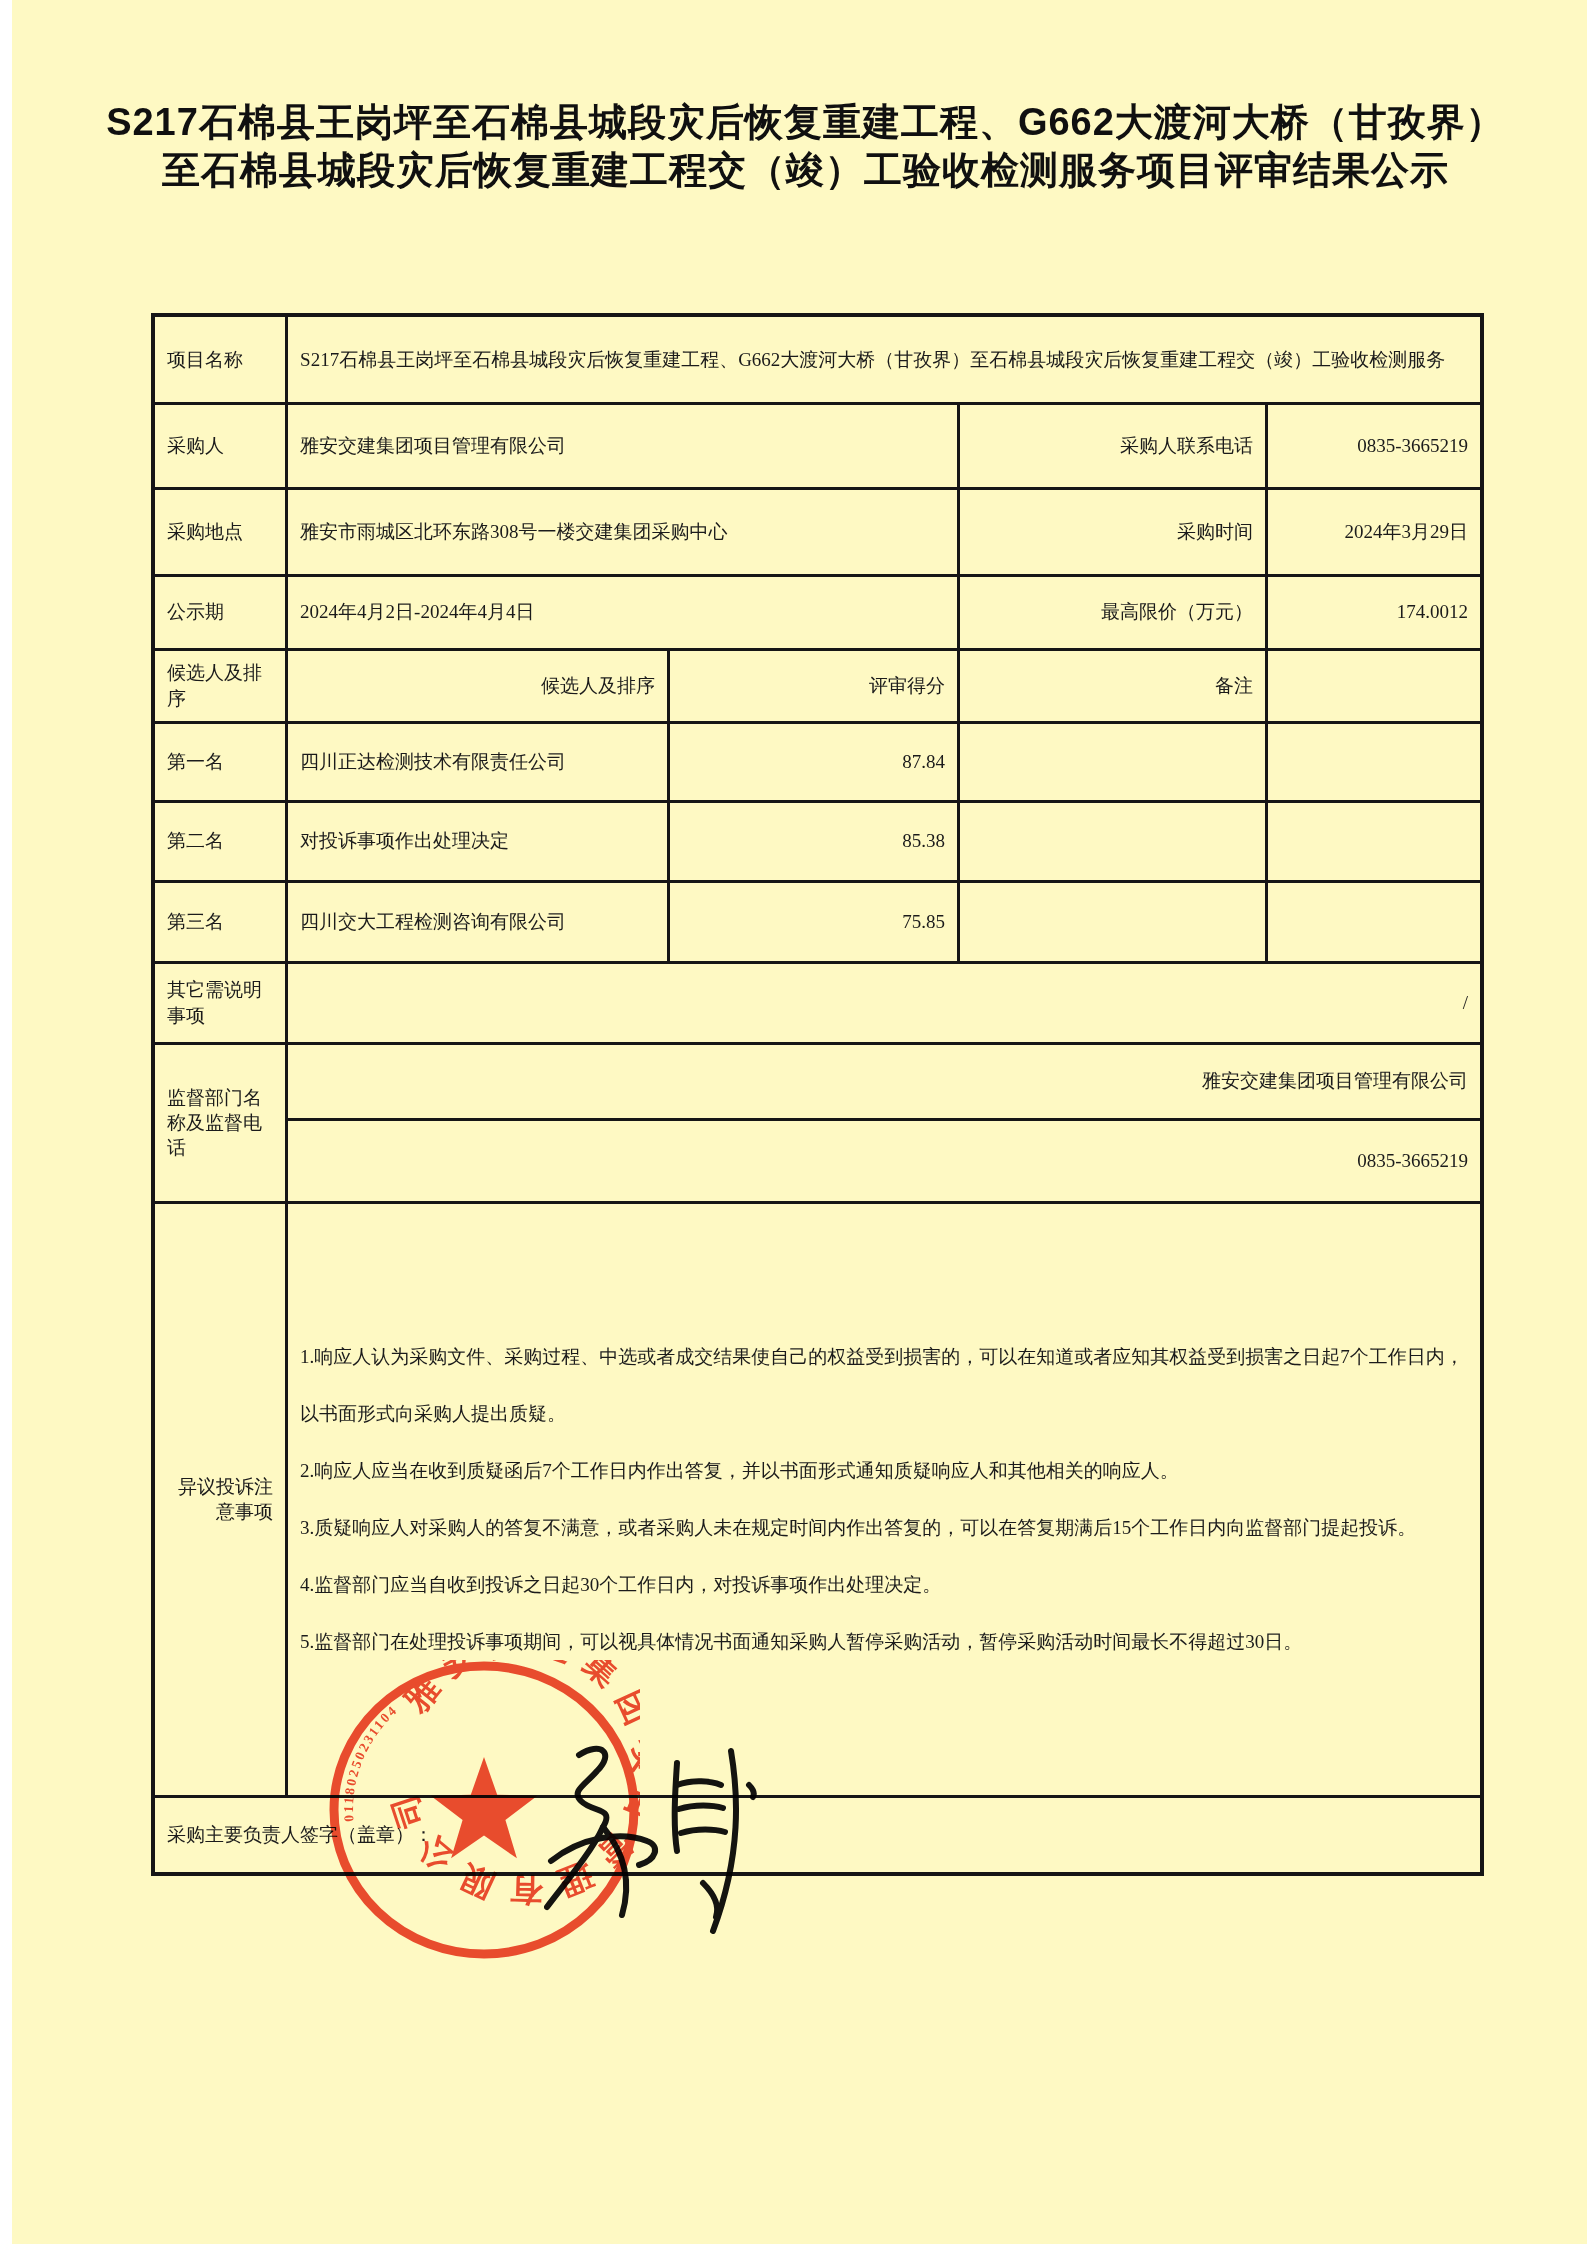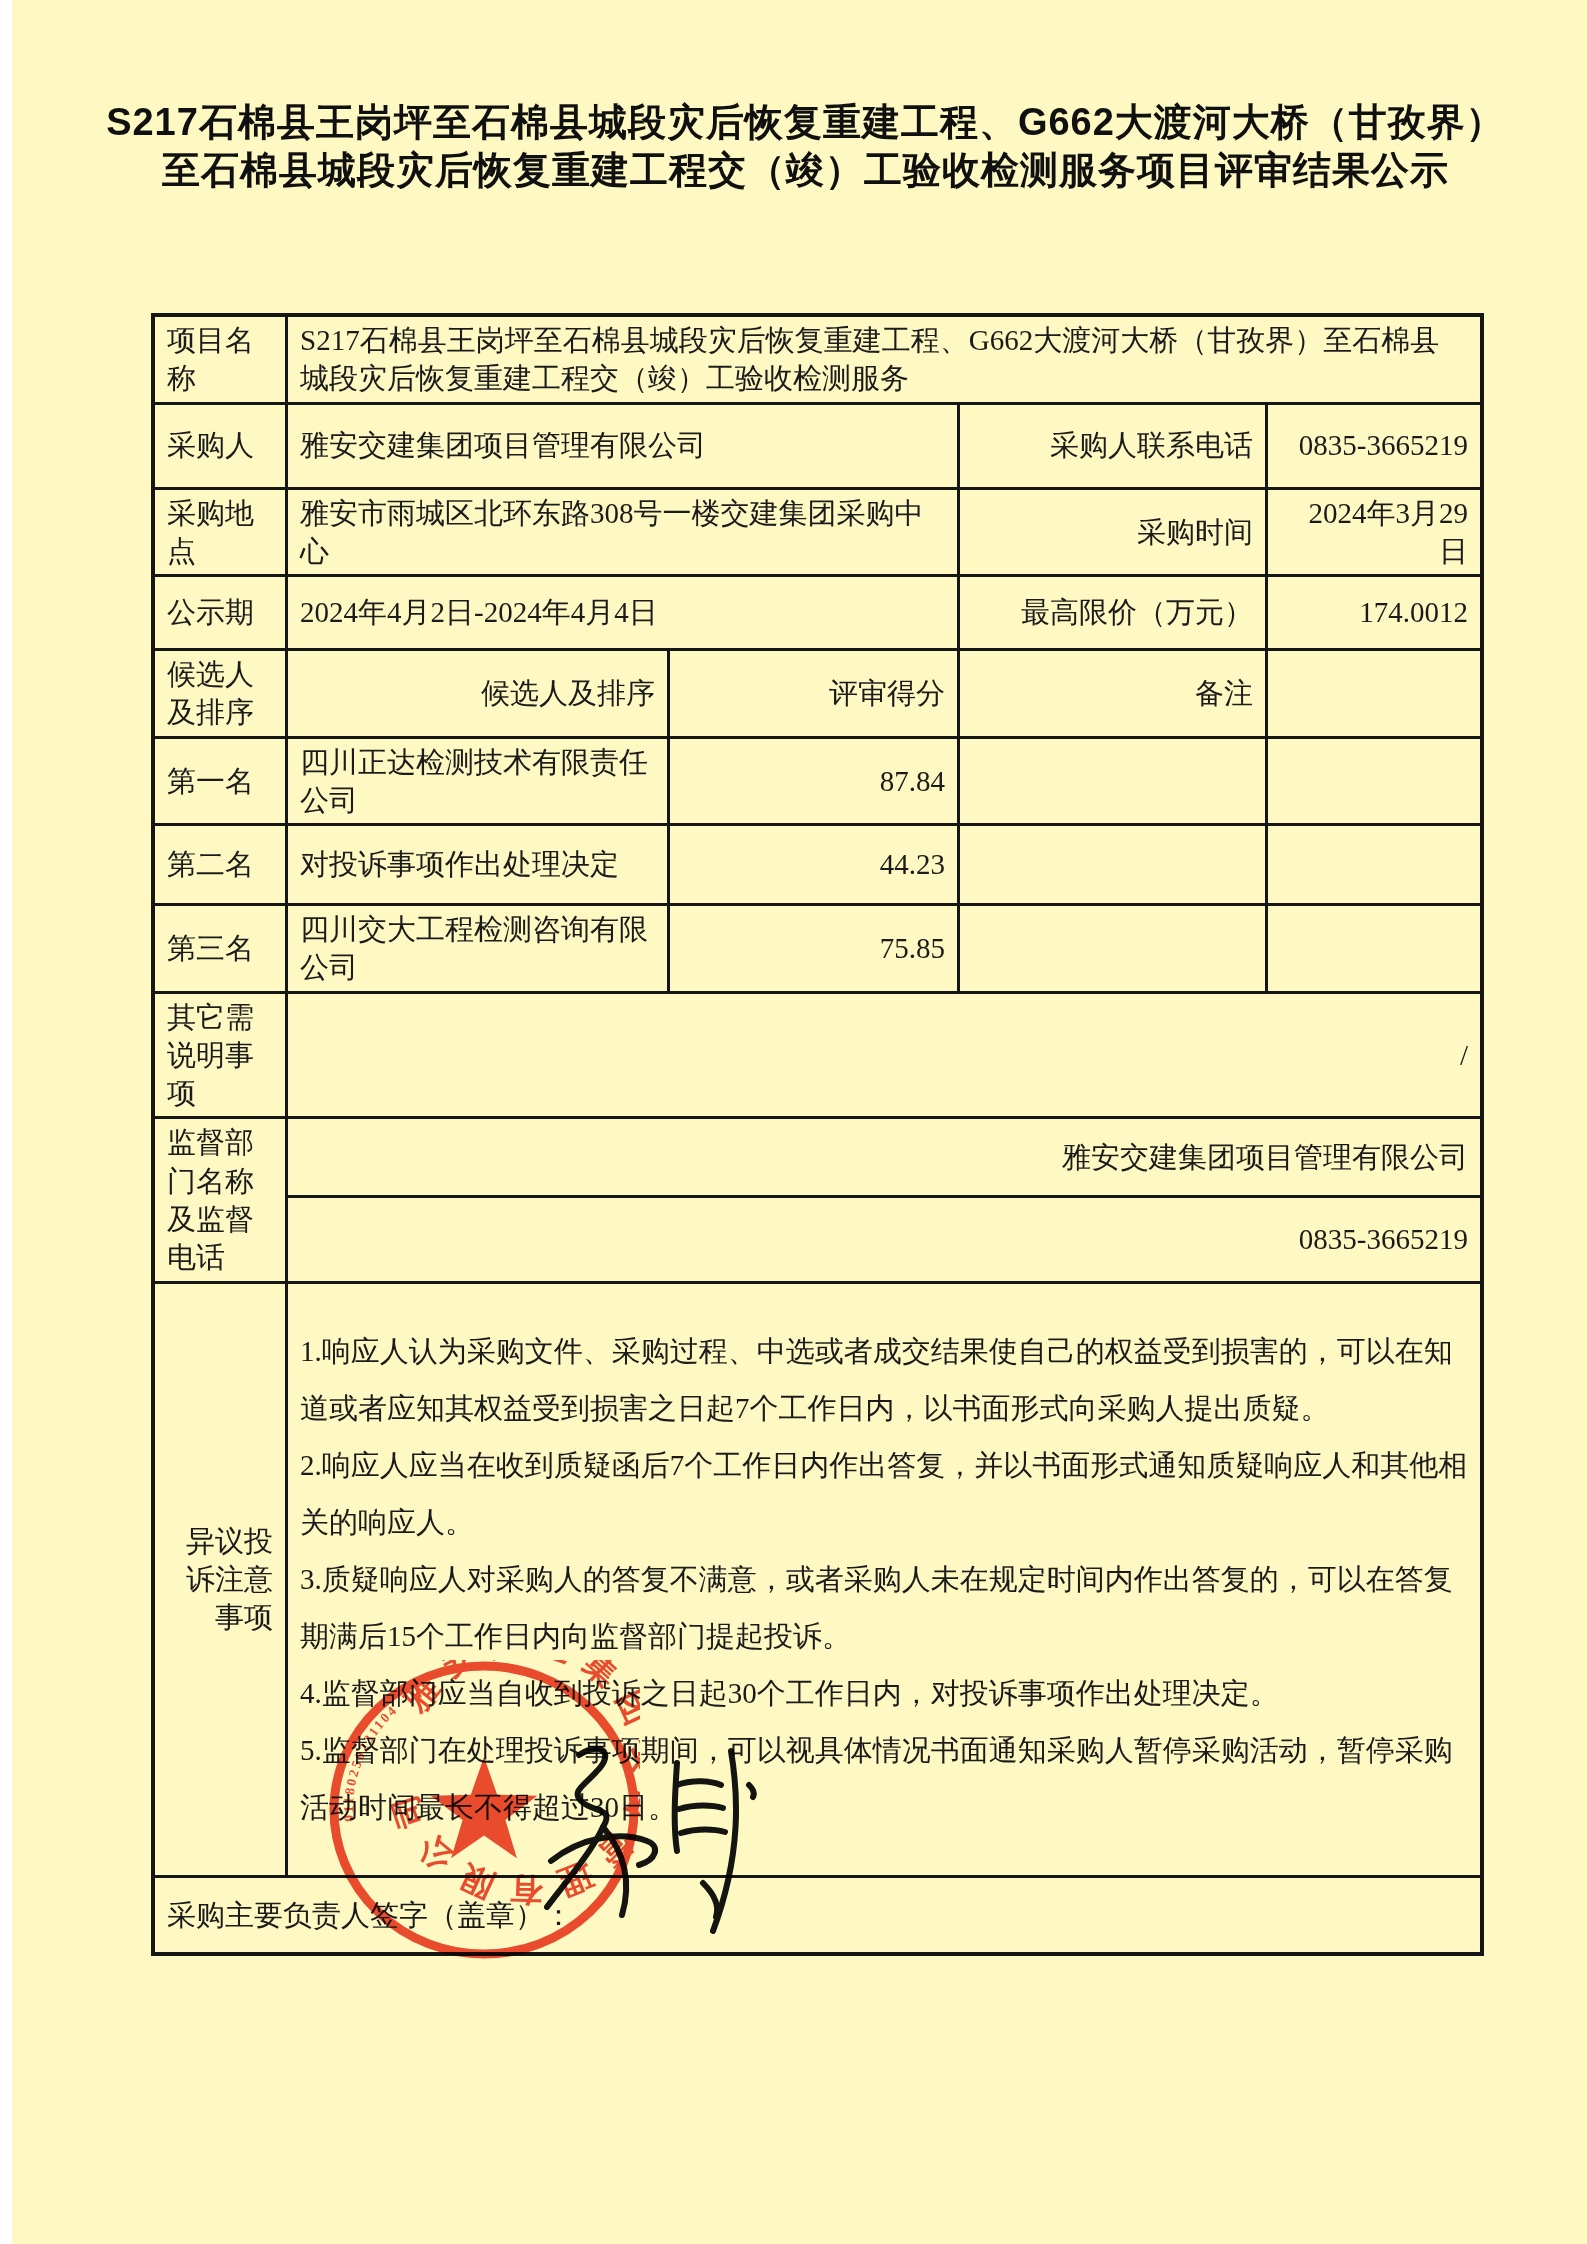--- a/index.html
+++ b/index.html
@@ -23,21 +23,21 @@
     color:#101010;
     letter-spacing:1px;
     word-break:break-all;
   }
   table.main{
     position:absolute;
     left:139px;top:313px;
     width:1333px;
     border-collapse:collapse;
     table-layout:fixed;
-    font-size:29px;
+    font-size:19px;
     line-height:1.32;
     color:#1b1b1b;
   }
   table.main td{
     border:3px solid #161616;
     padding:4px 12px;
     vertical-align:middle;
     word-break:break-all;
     overflow:hidden;
   }
@@ -121,21 +121,21 @@
       <td class="lab">第一名</td>
       <td>四川正达检测技术有限责任公司</td>
       <td class="c">87.84</td>
       <td class="c"></td>
       <td></td>
     </tr>
 
     <tr style="height:80px">
       <td class="lab">第二名</td>
       <td>对投诉事项作出处理决定</td>
-      <td class="c">44.23</td>
+      <td class="c">85.38</td>
       <td class="c"></td>
       <td></td>
     </tr>
 
     <tr style="height:81px">
       <td class="lab">第三名</td>
       <td>四川交大工程检测咨询有限公司</td>
       <td class="c">75.85</td>
       <td class="c"></td>
       <td></td>

